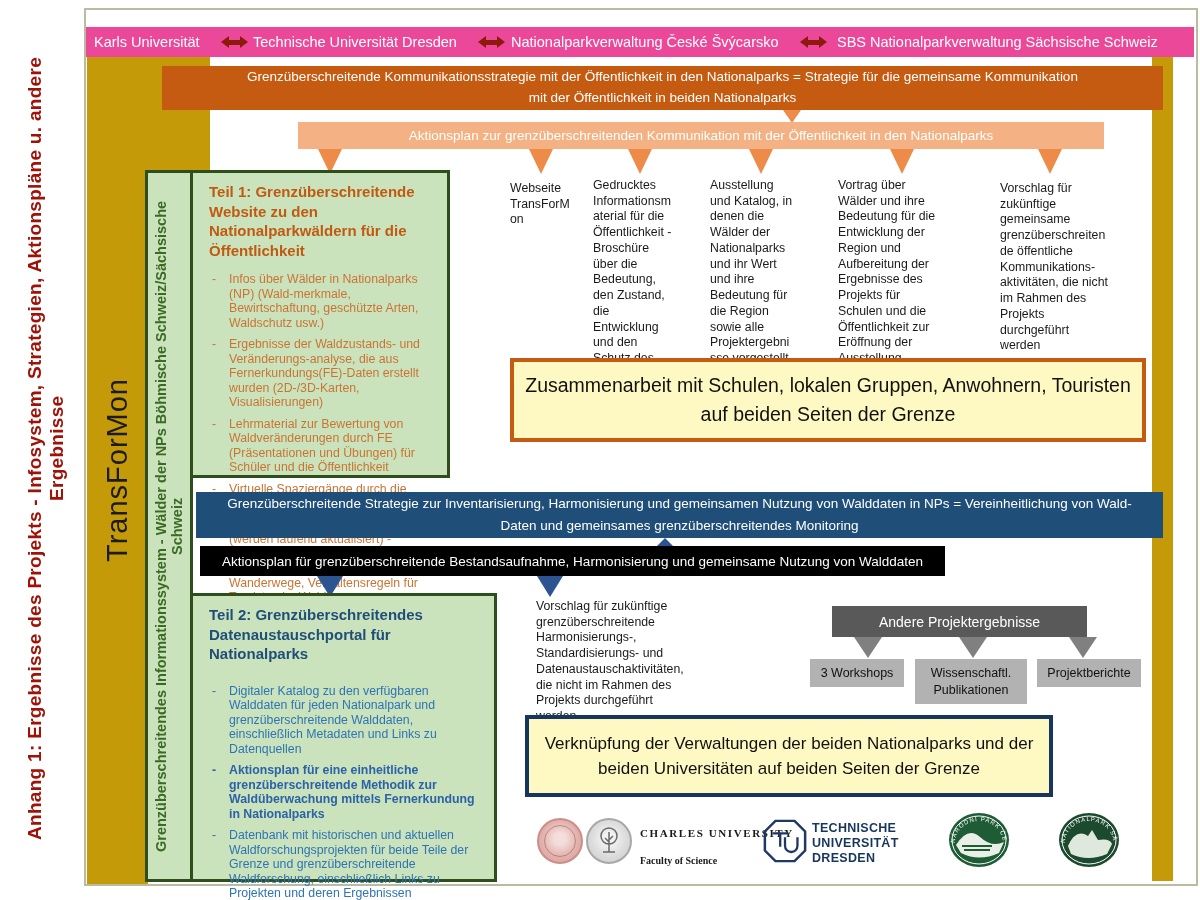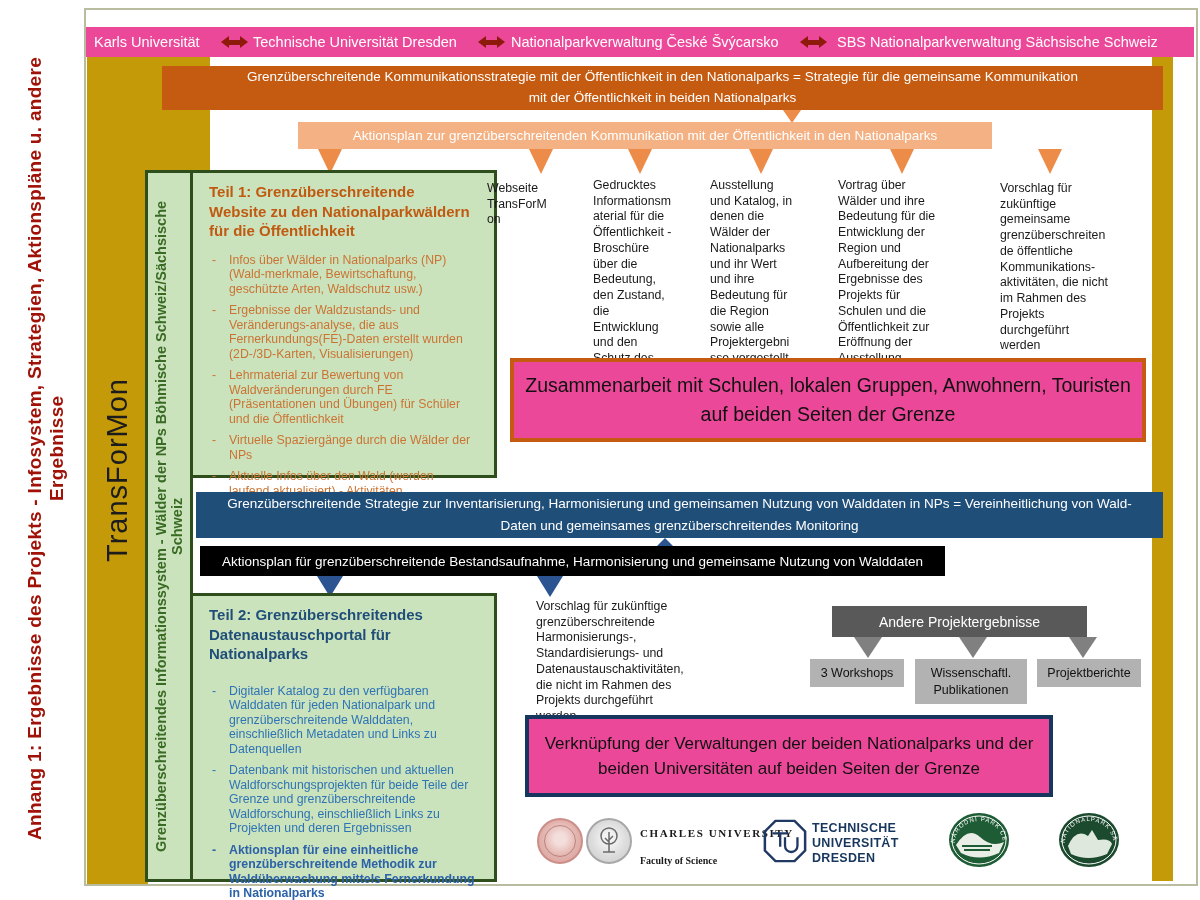--- a/index.html
+++ b/index.html
@@ -28,50 +28,50 @@
   .gold-right{left:1152px;top:57px;width:21px;height:824px;}
   .vtext{writing-mode:vertical-rl;transform:rotate(180deg);display:flex;align-items:center;justify-content:center;text-align:center;}
   .transformon{left:87px;top:260px;width:61px;height:420px;font-size:29px;color:#1c1c1c;letter-spacing:1px;}
 
   .annex{left:24px;top:10px;width:44px;height:876px;font-size:19px;font-weight:bold;color:#a01208;letter-spacing:.3px;}
 
   
   .banner-orange{left:162px;top:66px;width:1001px;height:44px;background:#c55a11;color:#fff;
     display:flex;align-items:center;justify-content:center;text-align:center;font-size:13.5px;line-height:1.55;}
   .banner-orange .inner{max-width:845px;}
-  .banner-lorange{left:298px;top:122px;width:694px;height:27px;background:#f4b183;color:#fff;
+  .banner-lorange{left:298px;top:122px;width:806px;height:27px;background:#f4b183;color:#fff;
     display:flex;align-items:center;justify-content:center;text-align:center;font-size:13.5px;}
 
   
   .arr-down{width:0;height:0;border-left:12px solid transparent;border-right:12px solid transparent;border-top:25px solid #ed8b49;}
   .arr-down-sm{width:0;height:0;border-left:9px solid transparent;border-right:9px solid transparent;border-top:13px solid #ed8b49;}
   .arr-down-navy{width:0;height:0;border-left:13px solid transparent;border-right:13px solid transparent;border-top:21px solid #2b5491;}
   .arr-up-navy{width:0;height:0;border-left:9px solid transparent;border-right:9px solid transparent;border-bottom:9px solid #2b5491;}
   .arr-down-gray{width:0;height:0;border-left:14px solid transparent;border-right:14px solid transparent;border-top:21px solid #808080;}
 
   
   .green-panel{background:#cbe3bc;border:3px solid #2e4e1c;box-sizing:border-box;}
   .info-rail{left:145px;top:170px;width:48px;height:712px;}
   .info-rail-text{font-size:14.5px;font-weight:bold;color:#3a6b24;width:100%;height:100%;}
-  .teil1-box{left:190px;top:170px;width:307px;height:308px;padding:9px 20px 6px 16px;}
+  .teil1-box{left:190px;top:170px;width:260px;height:308px;padding:9px 20px 6px 16px;}
   .teil2-box{left:190px;top:593px;width:307px;height:289px;padding:9px 12px 0 16px;}
   .teil-title1{color:#c05a11;font-weight:bold;font-size:15px;line-height:1.3;}
   .teil-title2{color:#1f4e79;font-weight:bold;font-size:15px;line-height:1.3;}
   .bullets{margin-top:12px;}
   .bullet{position:relative;padding-left:20px;font-size:12.3px;line-height:1.18;margin-bottom:7px;}
   .bullet::before{content:"-";position:absolute;left:3px;top:0;}
   .t1b{color:#ca7434;}
   .t2b{color:#2e74b5;}
   .t2b-bold{color:#2b62a8;font-weight:bold;}
 
   
   .col{position:absolute;font-size:12.3px;line-height:1.28;color:#1a1a1a;overflow-wrap:break-word;}
 
   
-  .outline-box{background:#ec4899;display:flex;align-items:center;justify-content:center;text-align:center;
+  .outline-box{background:#fef9c3;display:flex;align-items:center;justify-content:center;text-align:center;
     font-size:19.5px;color:#111;line-height:1.5;box-sizing:border-box;}
   .collab-box{left:510px;top:358px;width:636px;height:84px;border:4px solid #c55a11;}
   .collab-box .inner{max-width:625px;}
   .link-box{left:525px;top:715px;width:528px;height:82px;border:4px solid #17365d;font-size:17px;}
   .link-box .inner{max-width:600px;}
 
   
   .banner-navy{left:196px;top:492px;width:967px;height:46px;background:#1f4e79;color:#fff;
     display:flex;align-items:center;justify-content:center;text-align:center;font-size:13.5px;line-height:1.6;}
   .banner-navy .inner{max-width:935px;}
@@ -142,21 +142,21 @@
     <div class="teil-title1">Teil 1: Grenzüberschreitende Website zu den Nationalparkwäldern für die Öffentlichkeit</div>
     <div class="bullets">
       <div class="bullet t1b">Infos über Wälder in Nationalparks (NP) (Wald-merkmale, Bewirtschaftung, geschützte Arten, Waldschutz usw.)</div>
       <div class="bullet t1b">Ergebnisse der Waldzustands- und Veränderungs-analyse, die aus Fernerkundungs(FE)-Daten erstellt wurden (2D-/3D-Karten, Visualisierungen)</div>
       <div class="bullet t1b">Lehrmaterial zur Bewertung von Waldveränderungen durch FE (Präsentationen und Übungen) für Schüler und die Öffentlichkeit</div>
       <div class="bullet t1b">Virtuelle Spaziergänge durch die Wälder der NPs</div>
       <div class="bullet t1b">Aktuelle Infos über den Wald (werden laufend aktualisiert) - Aktivitäten, Veranstaltungen, Schutz, Notfälle, Infos über Wanderwege, Verhaltensregeln für Touristen im Wald usw.</div>
     </div>
   </div>
 
-  <div class="col" style="left:487px;top:181px;width:64px">Webseite TransForMon</div>
+  <div class="col" style="left:510px;top:181px;width:64px">Webseite TransForMon</div>
   <div class="col" style="left:593px;top:178px;width:80px">Gedrucktes Informationsmaterial für die Öffentlichkeit - Broschüre über die Bedeutung, den Zustand, die Entwicklung und den Schutz des Waldes</div>
   <div class="col" style="left:710px;top:178px;width:84px">Ausstellung und Katalog, in denen die Wälder der Nationalparks und ihr Wert und ihre Bedeutung für die Region sowie alle Projektergebnisse vorgestellt werden</div>
   <div class="col" style="left:838px;top:178px;width:104px">Vortrag über Wälder und ihre Bedeutung für die Entwicklung der Region und Aufbereitung der Ergebnisse des Projekts für Schulen und die Öffentlichkeit zur Eröffnung der Ausstellung</div>
   <div class="col" style="left:1000px;top:181px;width:110px">Vorschlag für zukünftige gemeinsame grenzüberschreitende öffentliche Kommunikations-aktivitäten, die nicht im Rahmen des Projekts durchgeführt werden</div>
 
   <div class="abs outline-box collab-box">
     <div class="inner">Zusammenarbeit mit Schulen, lokalen Gruppen, Anwohnern, Touristen auf beiden Seiten der Grenze</div>
   </div>
 
   <div class="abs banner-navy">
@@ -164,22 +164,22 @@
   </div>
   <div class="abs arr-up-navy" style="left:656px;top:538px"></div>
   <div class="abs banner-lblue">Aktionsplan für grenzüberschreitende Bestandsaufnahme, Harmonisierung und gemeinsame Nutzung von Walddaten</div>
   <div class="abs arr-down-navy" style="left:317px;top:576px"></div>
   <div class="abs arr-down-navy" style="left:537px;top:576px"></div>
 
   <div class="abs green-panel teil2-box">
     <div class="teil-title2">Teil 2: Grenzüberschreitendes Datenaustauschportal für Nationalparks</div>
     <div class="bullets" style="margin-top:20px">
       <div class="bullet t2b">Digitaler Katalog zu den verfügbaren Walddaten für jeden Nationalpark und grenzüberschreitende Walddaten, einschließlich Metadaten und Links zu Datenquellen</div>
+      <div class="bullet t2b-bold">Aktionsplan für eine einheitliche grenzüberschreitende Methodik zur Waldüberwachung mittels Fernerkundung in Nationalparks</div>
       <div class="bullet t2b">Datenbank mit historischen und aktuellen Waldforschungsprojekten für beide Teile der Grenze und grenzüberschreitende Waldforschung, einschließlich Links zu Projekten und deren Ergebnissen</div>
-      <div class="bullet t2b-bold">Aktionsplan für eine einheitliche grenzüberschreitende Methodik zur Waldüberwachung mittels Fernerkundung in Nationalparks</div>
     </div>
   </div>
 
   <div class="abs proposal">Vorschlag für zukünftige grenzüberschreitende Harmonisierungs-, Standardisierungs- und Datenaustauschaktivitäten, die nicht im Rahmen des Projekts durchgeführt werden</div>
 
   <div class="abs other-box">Andere Projektergebnisse</div>
   <div class="abs arr-down-gray" style="left:854px;top:637px"></div>
   <div class="abs arr-down-gray" style="left:959px;top:637px"></div>
   <div class="abs arr-down-gray" style="left:1069px;top:637px"></div>
   <div class="gray-box" style="left:810px;top:659px;width:94px;height:28px">3 Workshops</div>

